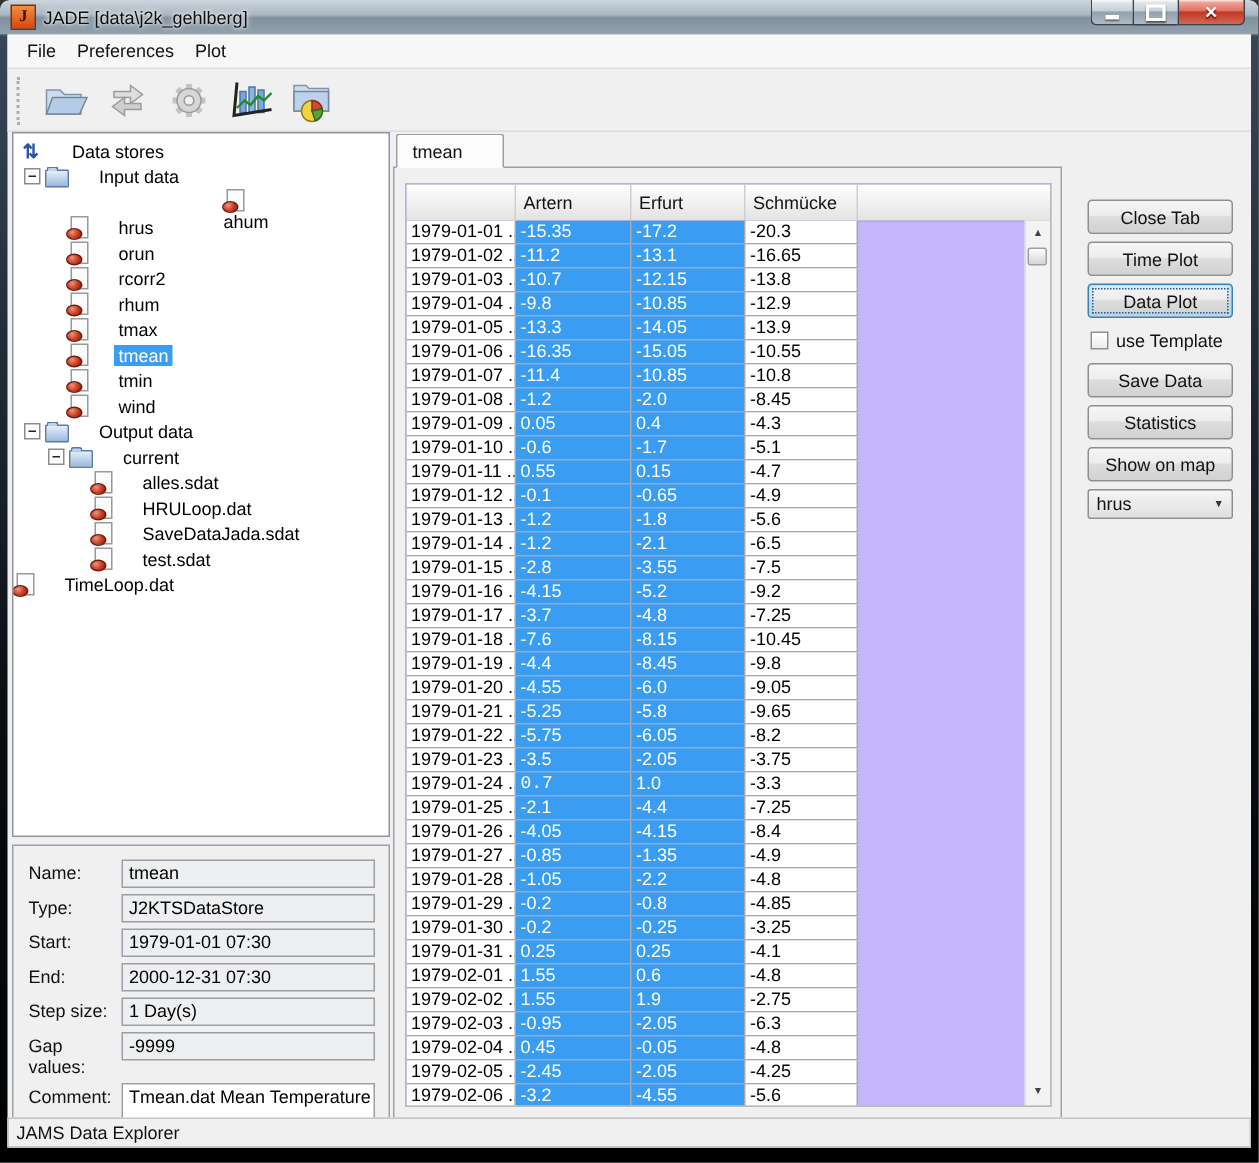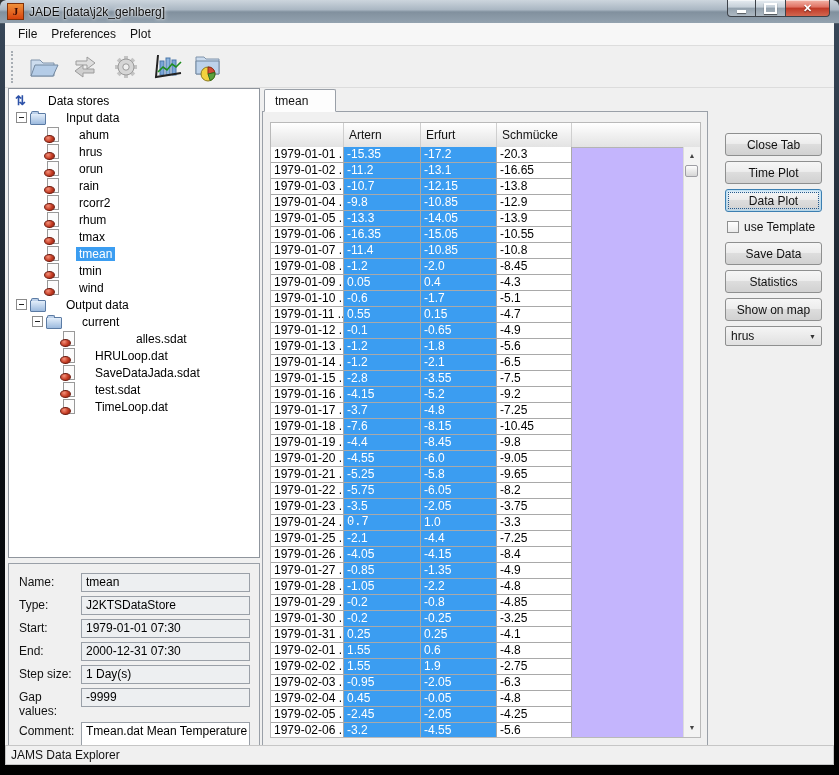--- a/index.html
+++ b/index.html
@@ -188,35 +188,31 @@
       <div id="tree">
           <div class="tree-row" style="padding-left: 4px;">
             <span class="ic ic-root">⇅</span>
             <span class="tree-label">Data stores</span>
           </div>
           <div class="tree-row" style="padding-left: 7px;">
             <span class="expander"></span>
             <span class="ic ic-folder"></span>
             <span class="tree-label">Input data</span>
           </div>
-          <div class="tree-row" style="padding-left: 36px;">
+          <div class="tree-row" style="padding-left: 48px; flex-direction: column;">
             <span class="ic ic-store"></span>
             <span class="tree-label">ahum</span>
           </div>
           <div class="tree-row" style="padding-left: 36px;">
             <span class="ic ic-store"></span>
             <span class="tree-label">hrus</span>
           </div>
           <div class="tree-row" style="padding-left: 36px;">
             <span class="ic ic-store"></span>
             <span class="tree-label">orun</span>
-          </div>
-          <div class="tree-row" style="padding-left: 36px;">
-            <span class="ic ic-store"></span>
-            <span class="tree-label">rain</span>
           </div>
           <div class="tree-row" style="padding-left: 36px;">
             <span class="ic ic-store"></span>
             <span class="tree-label">rcorr2</span>
           </div>
           <div class="tree-row" style="padding-left: 36px;">
             <span class="ic ic-store"></span>
             <span class="tree-label">rhum</span>
           </div>
           <div class="tree-row" style="padding-left: 36px;">
@@ -238,37 +234,37 @@
           <div class="tree-row" style="padding-left: 7px;">
             <span class="expander"></span>
             <span class="ic ic-folder"></span>
             <span class="tree-label">Output data</span>
           </div>
           <div class="tree-row" style="padding-left: 23px;">
             <span class="expander"></span>
             <span class="ic ic-folder"></span>
             <span class="tree-label">current</span>
           </div>
-          <div class="tree-row" style="padding-left: 52px; gap: 41px;">
+          <div class="tree-row" style="padding-left: 52px;">
             <span class="ic ic-store"></span>
             <span class="tree-label">alles.sdat</span>
           </div>
           <div class="tree-row" style="padding-left: 52px;">
             <span class="ic ic-store"></span>
             <span class="tree-label">HRULoop.dat</span>
           </div>
           <div class="tree-row" style="padding-left: 52px;">
             <span class="ic ic-store"></span>
             <span class="tree-label">SaveDataJada.sdat</span>
           </div>
           <div class="tree-row" style="padding-left: 52px;">
             <span class="ic ic-store"></span>
             <span class="tree-label">test.sdat</span>
           </div>
-          <div class="tree-row" style="padding-left: 52px;">
+          <div class="tree-row" style="">
             <span class="ic ic-store"></span>
             <span class="tree-label">TimeLoop.dat</span>
           </div>
         </div>
     </div>
 
     <div class="formpanel" id="form">
         <div class="form-row">
           <span class="form-label">Name:</span>
           <div class="form-value">tmean</div>

